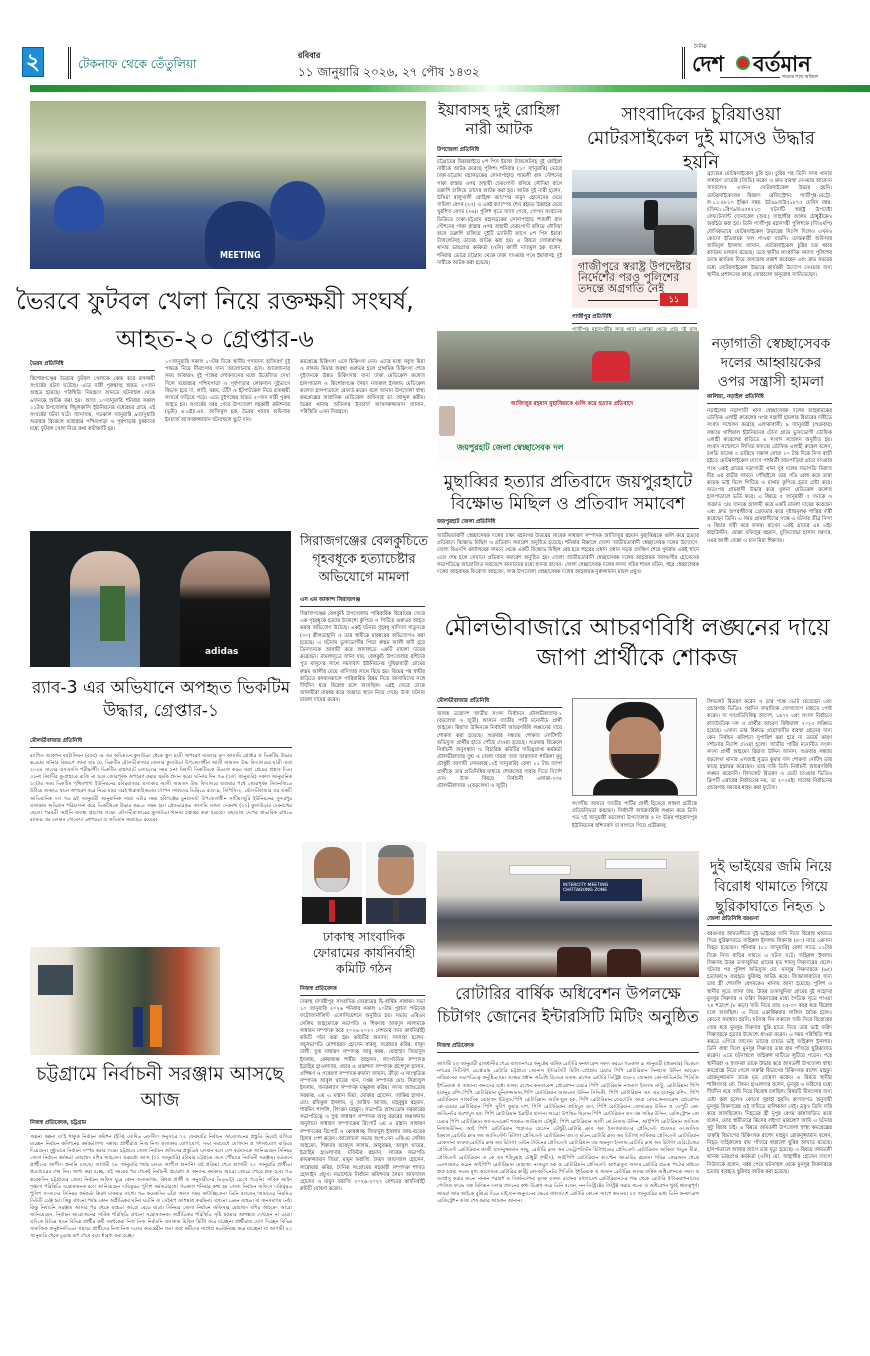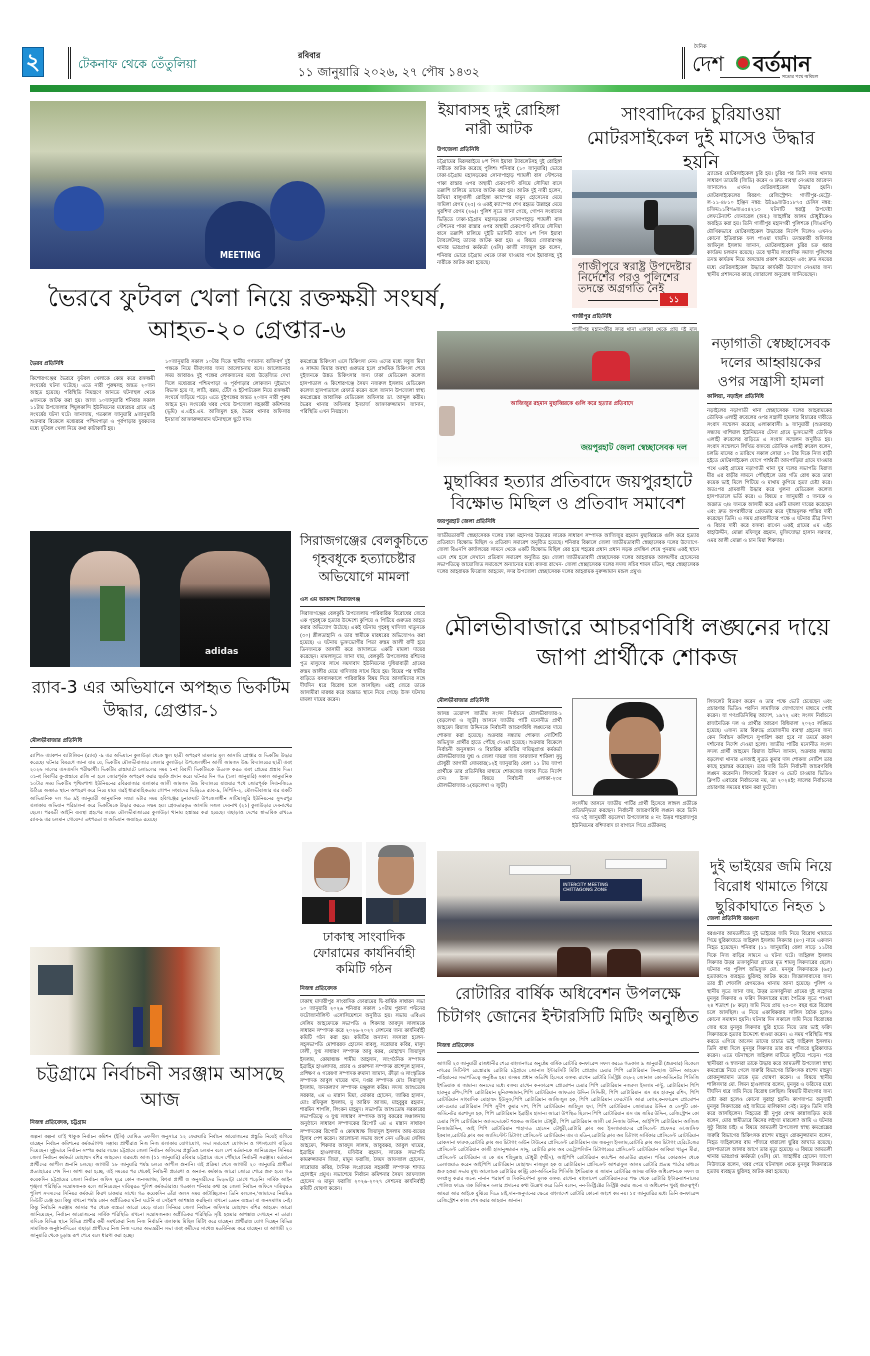--- a/index.html
+++ b/index.html
@@ -21,36 +21,36 @@
   </div>
   <div class="abs rule" style="left:68px;top:47px;width:1px;height:32px"></div>
   <div class="abs rule" style="left:70px;top:47px;width:1px;height:32px"></div>
   <div class="abs" style="left:78px;top:55px;font-size:12px;color:#0f766e">টেকনাফ থেকে তেঁতুলিয়া</div>
   <div class="abs" style="left:298px;top:49px;font-size:8px;font-weight:bold">রবিবার</div>
   <div class="abs" style="left:298px;top:63px;font-size:12px;color:#222">১১ জানুয়ারি ২০২৬, ২৭ পৌষ ১৪৩২</div>
   <div class="abs rule" style="left:682px;top:47px;width:1px;height:32px"></div>
   <div class="abs rule" style="left:684px;top:47px;width:1px;height:32px"></div>
   <div class="abs" style="left:690px;top:43px;width:180px;height:40px">
     <span class="abs" style="left:4px;top:0;font-size:5px">দৈনিক</span>
-    <span class="abs" style="left:2px;top:5px;font-size:21px;font-weight:normal;color:#111">দেশ</span>
+    <span class="abs" style="left:2px;top:5px;font-size:21px;font-weight:bold;color:#111">দেশ</span>
     <span class="abs" style="left:46px;top:13px;width:14px;height:14px;border-radius:50%;background:#d62828;border:2px solid #2e9e3e"></span>
     <span class="abs" style="left:63px;top:5px;font-size:21px;font-weight:bold;color:#111">বর্তমান</span>
     <span class="abs" style="left:30px;top:34px;width:60px;height:1px;background:#333"></span>
     <span class="abs" style="left:92px;top:31px;font-size:4.5px">সত্যের পথে অবিচল</span>
   </div>
   <div class="abs" style="left:30px;top:85px;width:840px;height:7px;background:linear-gradient(90deg,#1f8f33 0%,#4cbc55 40%,#f0fff0 55%,#4cbc55 70%,#1f8f33 100%)"></div>
 </div>
 
 <div class="abs ph" style="left:30px;top:101px;width:396px;height:168px;background:linear-gradient(180deg,#a9b68a 0%,#cfd4b9 30%,#9aa28c 45%,#435d8e 65%,#2c3f74 100%)">
   <div class="abs" style="left:24px;top:85px;width:50px;height:45px;border-radius:50% 50% 30% 30%;background:#2b4fa4"></div>
   <div class="abs" style="left:175px;top:100px;width:70px;height:68px;border-radius:50% 50% 20% 20%;background:#20366e"></div>
   <div class="abs" style="left:240px;top:80px;width:55px;height:60px;border-radius:50%;background:#27438a"></div>
   <span class="abs" style="left:190px;top:150px;font-size:8px;font-weight:bold;color:#fff">MEETING</span>
 </div>
-<div class="abs hl" style="left:48px;top:282px;width:398px;font-size:24px;line-height:32px">ভৈরবে ফুটবল খেলা নিয়ে রক্তক্ষয়ী সংঘর্ষ, আহত-২০ গ্রেপ্তার-৬</div>
+<div class="abs hl" style="left:16px;top:282px;width:398px;font-size:24px;line-height:38px">ভৈরবে ফুটবল খেলা নিয়ে রক্তক্ষয়ী সংঘর্ষ, আহত-২০ গ্রেপ্তার-৬</div>
 <div class="abs by" style="left:30px;top:360px;width:125px">ভৈরব প্রতিনিধি</div>
 <div class="abs bt" style="left:30px;top:375px;width:125px;height:145px">কিশোরগঞ্জের ভৈরবে ফুটবল খেলাকে কেন্দ্র করে রক্তক্ষয়ী সংঘর্ষের ঘটনা ঘটেছে। এতে নারী পুরুষসহ অন্তত ২০জন আহত হয়েছে। পরিস্থিতি নিয়ন্ত্রণে আনতে ঘটনাস্থল থেকে ৬জনকে আটক করা হয়। আজ ১০জানুয়ারি শনিবার সকাল ১১টায় উপজেলার শিমুলকান্দি ইউনিয়নের মধ্যেরচর গ্রামে এই সংঘর্ষের ঘটনা ঘটে। জানাযায়, গতকাল জানুয়ারি ৯জানুয়ারি শুক্রবার বিকেলে মধ্যেরচর পশ্চিমপাড়া ও পূর্বপাড়ার যুবকদের মধ্যে ফুটবল খেলা নিয়ে কথা কাটাকাটি হয়।</div>
 <div class="abs bt" style="left:165px;top:358px;width:125px;height:162px">১০জানুয়ারি সকাল ১০টার দিকে স্থানীয় গণ্যমান্য ব্যক্তিবর্গ দুই পক্ষকে নিয়ে মীমাংসার জন্য আলোচনায় বসে। আলোচনার সময় আবারও দুই পক্ষের লোকজনের মধ্যে উত্তেজিত দেখা দিলে মধ্যেরচর পশ্চিমপাড়া ও পূর্বপাড়ার লোকজন দুইভাগে বিভক্ত হয়ে দা, লাঠি, বল্লম, টেঁটা ও ইটপাটকেল নিয়ে রক্তক্ষয়ী সংঘর্ষে জড়িয়ে পড়ে। এতে দুইপক্ষের অন্তত ২০জন নারী পুরুষ আহত হন। সংঘর্ষের খবর পেয়ে উপজেলা সহকারী কমিশনার (ভূমি) এ.এইচ.এম. আজিমুল হক, ভৈরব থানার অফিসার ইনচার্জ আক্তারুজ্জামান ঘটনাস্থলে ছুটে যান।</div>
 <div class="abs bt" style="left:300px;top:358px;width:125px;height:162px">কমপ্লেক্সে চিকিৎসা এসে চিকিৎসা নেন। এদের মধ্যে সবুজ মিয়া ও সাদ্দাম মিয়ার অবস্থা গুরুতর হলে প্রাথমিক চিকিৎসা শেষে দুইজনকে উন্নত চিকিৎসার জন্য ঢাকা মেডিকেল কলেজ হাসপাতাল ও কিশোরগঞ্জে সৈয়দ নজরুল ইসলাম মেডিকেল কলেজ হাসপাতালে রেফার্ড করেন বলে জানান উপজেলা স্বাস্থ্য কমপ্লেক্সের আবাসিক মেডিকেল অফিসার ডা. আব্দুল করীম। ভৈরব থানার অফিসার ইনচার্জ আক্তারুজ্জামান জানান, পরিস্থিতি এখন নিয়ন্ত্রণে।</div>
 
 <div class="abs hl" style="left:435px;top:101px;width:128px;font-size:15px;line-height:19px">ইয়াবাসহ দুই রোহিঙ্গা নারী আটক</div>
 <div class="abs by" style="left:437px;top:146px;width:125px">উপজেলা প্রতিনিধি</div>
 <div class="abs bt" style="left:437px;top:158px;width:125px;height:167px">চট্টগ্রামের মিরসরাইয়ে ৮শ পিস ইয়াবা ট্যাবলেটসহ দুই রোহিঙ্গা নারীকে আটক করেছে পুলিশ। শনিবার (১০ জানুয়ারি) ভোরে ঢাকা-চট্টগ্রাম মহাসড়কের সোনাপাহাড় শ্যামলী বাস স্টেশনের পাকা রাস্তার ওপর অস্থায়ী চেকপোস্ট বসিয়ে সৌদিয়া বাসে তল্লাশি চালিয়ে তাদের আটক করা হয়। আটক দুই নারী হলেন, উখিয়া বালুখালী রোহিঙ্গা ক্যাম্পের মামুন হোসেনের মেয়ে জমিলা বেগম (২৫) ও একই ক্যাম্পের শেখ রহমত উল্লাহর মেয়ে খুরশিদা বেগম (২৬)। পুলিশ সূত্রে জানা গেছে, গোপন সংবাদের ভিত্তিতে ঢাকা-চট্টগ্রাম মহাসড়কের সোনাপাহাড় শ্যামলী বাস স্টেশনের পাকা রাস্তার ওপর অস্থায়ী চেকপোস্ট বসিয়ে সৌদিয়া বাসে তল্লাশি চালিয়ে দুইটি ভ্যানিটি ব্যাগে ৮শ পিস ইয়াবা ট্যাবলেটসহ তাদের আটক করা হয়। এ বিষয়ে জোরারগঞ্জ থানার ভারপ্রাপ্ত কর্মকর্তা (ওসি) কাজী নাজমুল হক বলেন, শনিবার ভোরে চট্টগ্রাম থেকে ঢাকা যাওয়ার পথে ইয়াবাসহ দুই নারীকে আটক করা হয়েছে।</div>
 
 <div class="abs hl" style="left:570px;top:102px;width:262px;font-size:18px;line-height:24px">সাংবাদিকের চুরিযাওয়া মোটরসাইকেল দুই মাসেও উদ্ধার হয়নি</div>
@@ -65,21 +65,21 @@
   <div class="abs" style="left:88px;top:35px;width:28px;height:13px;background:#d62828;color:#fff;font-size:8px;font-weight:bold;text-align:center;line-height:13px">১১</div>
 </div>
 <div class="abs by" style="left:572px;top:313px;width:125px">গাজীপুর প্রতিনিধি</div>
 <div class="abs bt" style="left:572px;top:326px;width:125px;height:22px">গাজীপুর মহানগরীর সদর থানা এলাকা থেকে প্রায় দুই মাস আগে সময় টেলিভিশনের চিত্র সাংবাদিক জুনায়েদ রুবেলের একটি বাজাজ</div>
 <div class="abs bt" style="left:707px;top:170px;width:125px;height:155px">ব্র্যান্ডের মোটরসাইকেল চুরি হয়। চুরির পর তিনি সদর থানায় সাধারণ ডায়েরি (জিডি) করেন ও দ্রুত ব্যবস্থা নেওয়ার আবেদন জানালেও এখনও মোটরসাইকেল উদ্ধার হয়নি। মোটরসাইকেলের বিবরণ: রেজিস্ট্রেশন: গাজীপুর-মেট্রো-ল-১১-৪৮১০ ইঞ্জিন নম্বর: উঠ৯৯জউ৫১৮৭৫ চেসিস নম্বর: চক্তিম১১বিগ৬জএ৫৪২১৩ ঘটনাটি স্বরাষ্ট্র উপদেষ্টা লেফটেন্যান্ট জেনারেল (অব.) জাহাঙ্গীর আলম চৌধুরীকেও অবহিত করা হয়। তিনি গাজীপুর মহানগরী পুলিশকে (জিএমপি) মৌখিকভাবে মোটরসাইকেল উদ্ধারের নির্দেশ দিলেও এখনও কোনো ইতিবাচক ফল পাওয়া যায়নি। তদন্তকারী অফিসার আমিনুল ইসলাম জানান, মোটরসাইকেল চুরির চক্র ধরার কার্যক্রম চলমান রয়েছে। তবে স্থানীয় সাংবাদিক সমাজ পুলিশের তদন্ত কার্যক্রম নিয়ে অসন্তোষ প্রকাশ করেছেন এবং দ্রুত সময়ের মধ্যে মোটরসাইকেল উদ্ধারে কার্যকরী উদ্যোগ নেওয়ার জন্য স্থানীয় প্রশাসনের কাছে জোরালো অনুরোধ জানিয়েছেন।</div>
 
 <div class="abs ph" style="left:437px;top:331px;width:262px;height:137px;background:linear-gradient(180deg,#9eaa9a 0%,#6f6961 35%,#3d3c3e 55%,#e8e5e2 62%,#ffffff 100%)">
   <div class="abs" style="left:155px;top:20px;width:38px;height:30px;background:#d42a35;border-radius:8px 8px 0 0"></div>
   <div class="abs" style="left:0;top:58px;width:262px;height:68px;background:#fbfbfb;border-top:1px solid #aaa">
     <div class="abs" style="left:40px;top:10px;width:190px;font-size:5.5px;color:#b21f2d;text-align:center;font-weight:bold">আজিজুর রহমান মুছাব্বিরকে গুলি করে হত্যার প্রতিবাদে</div>
-    <div class="abs" style="left:20px;top:51px;width:230px;font-size:8px;color:#0c7a34;text-align:right;font-weight:bold">জয়পুরহাট জেলা স্বেচ্ছাসেবক দল</div>
+    <div class="abs" style="left:20px;top:51px;width:230px;font-size:8px;color:#0c7a34;text-align:left;font-weight:bold">জয়পুরহাট জেলা স্বেচ্ছাসেবক দল</div>
     <div class="abs" style="left:2px;top:16px;width:16px;height:30px;background:#c9b8ad;border-radius:3px"></div>
   </div>
 </div>
 <div class="abs hl" style="left:437px;top:470px;width:262px;font-size:17px;line-height:22px">মুছাব্বির হত্যার প্রতিবাদে জয়পুরহাটে বিক্ষোভ মিছিল ও প্রতিবাদ সমাবেশ</div>
 <div class="abs by" style="left:437px;top:518px;width:262px">জয়পুরহাট জেলা প্রতিনিধি</div>
 <div class="abs bt" style="left:437px;top:532px;width:262px;height:66px">জাতীয়তাবাদী স্বেচ্ছাসেবক দলের ঢাকা মহানগর উত্তরের সাবেক সাধারণ সম্পাদক আজিজুর রহমান মুছাব্বিরকে গুলি করে হত্যার প্রতিবাদে বিক্ষোভ মিছিল ও প্রতিবাদ সমাবেশ অনুষ্ঠিত হয়েছে। শনিবার বিকালে জেলা জাতীয়তাবাদী স্বেচ্ছাসেবক দলের উদ্যোগে- জেলা বিএনপি কার্যালয়ের সামনে থেকে একটি বিক্ষোভ মিছিল বের হয়ে শহরের প্রধান প্রধান সড়ক প্রদক্ষিণ শেষে পুনরায় একই স্থানে এসে শেষ হলে সেখানে প্রতিবাদ সমাবেশ অনুষ্ঠিত হয়। জেলা জাতীয়তাবাদী স্বেচ্ছাসেবক দলের আহবায়ক আলমগীর হোসেনের সভাপতিত্বে আয়োজিত সমাবেশে অন্যান্যের মধ্যে বক্তব্য রাখেন- জেলা স্বেচ্ছাসেবক দলের সদস্য সচিব শামস মতিন, শহর স্বেচ্ছাসেবক দলের আহবায়ক ফিরোজ আহমেদ, সদর উপজেলা স্বেচ্ছাসেবক দলের আহবায়ক নুরুজ্জামান মন্ডল প্রমুখ।</div>
 
 <div class="abs hl" style="left:707px;top:334px;width:128px;font-size:14px;line-height:19px">নড়াগাতী স্বেচ্ছাসেবক দলের আহ্বায়কের ওপর সন্ত্রাসী হামলা</div>
 <div class="abs by" style="left:707px;top:393px;width:125px">কালিয়া, নড়াইল প্রতিনিধি</div>
 <div class="abs bt" style="left:707px;top:407px;width:125px;height:198px">নড়াইলের নড়াগাতী থানা স্বেচ্ছাসেবক দলের আহবায়কের তৌফিক এলাহী রুবেলের ওপর সন্ত্রাসী হামলার বিচারের দাবীতে সংবাদ সম্মেলন করেছে এলাকাবাসী। ৯ জানুয়ারী (শুক্রবার) সন্ধ্যায় খাশিয়াল ইউনিয়নের টোনা গ্রামে ভুক্তভোগী তৌফিক এলাহী রুবেলের বাড়িতে এ সংবাদ সম্মেলন অনুষ্ঠিত হয়। সংবাদ সম্মেলনে লিখিত বক্তব্যে তৌফিক এলাহী রুবেল বলেন, চলতি মাসের ৩ তারিখে সকাল সোয়া ১০ টার দিকে নিজ বাড়ী হইতে মোটরসাইকেল যোগে পার্শ্ববর্তী আমপাড়িয়া গ্রামে যাওয়ার পথে একই গ্রামের নড়াগাতী থানা যুব দলের সভাপতি মিরাজ মীর এর বাড়ীর সামনে পৌঁছাইলে তার গতি রোধ করে তারা কয়েক ভাই মিলে পিটিয়ে ও মাথায় কুপিয়ে হত্যা চেষ্টা করে। অতঃপর গ্রামবাসী উদ্ধার করে খুলনা মেডিকেল কলেজ হাসপাতালে ভর্তি করে। এ বিষয়ে ৫ জানুয়ারী ৫ জনকে ও অজ্ঞাত ৩/৪ জনকে আসামী করে একটি মামলা দায়ের করেছেন এবং দ্রুত অপরাধীদের গ্রেফতার করে দৃষ্টান্তমূলক শাস্তির দাবী করেছেন তিনি। এ সময় গ্রামবাসীদের পক্ষে এ ঘটনার তীব্র নিন্দা ও বিচার দাবী করে বক্তব্য রাখেন একই গ্রামের এম এইচ বাহাউদ্দীন, মোল্লা মফিজুর রহমান, মুক্তিযোদ্ধা হাসান সরদার, ওমর আলী মোল্লা ও চান মিয়া শিকদার।</div>

